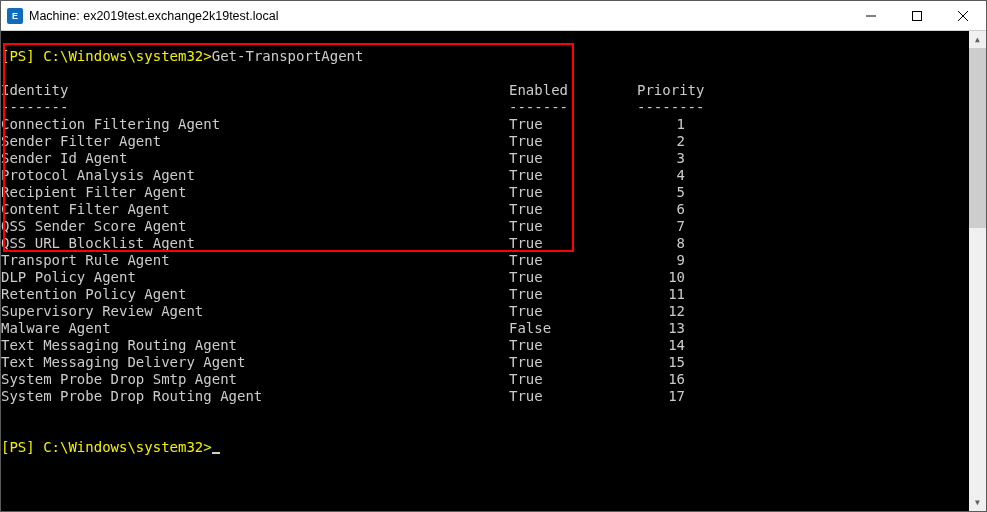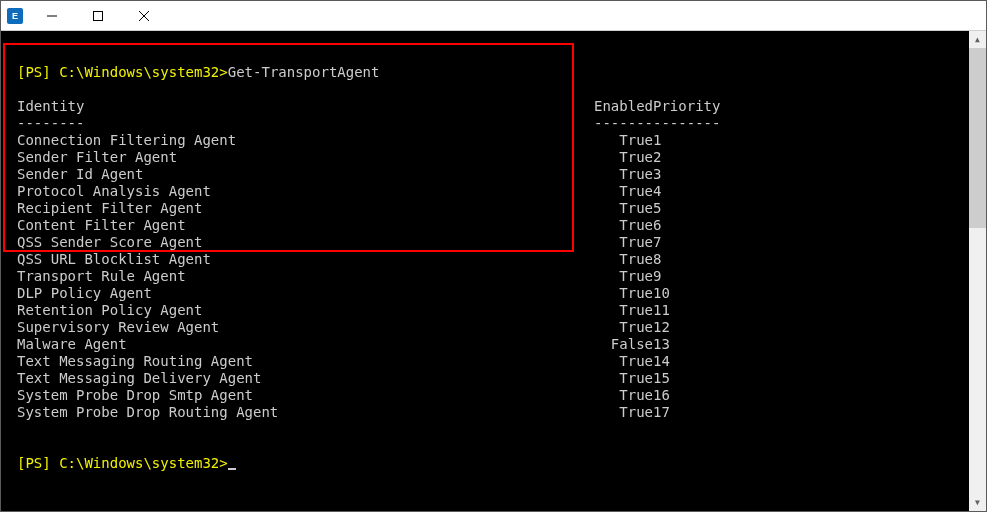--- a/index.html
+++ b/index.html
@@ -67,21 +67,21 @@
     line-height: 17px;
     white-space: pre;
     padding: 0;
     position: relative;
     overflow: hidden;
     display: flex;
   }
   .console-content {
     flex: 1;
     position: relative;
-    padding: 16px;
+    padding: 0;
   }
   .scrollbar {
     width: 17px;
     background: #f0f0f0;
     position: relative;
   }
   .scrollbar-thumb {
     position: absolute;
     top: 17px;
     left: 0;
@@ -113,37 +113,38 @@
     height: 209px;
   }
   .headers {
     display: block;
   }
   .divider {
     display: block;
   }
   .row { display: block; }
   .col-id { display: inline-block; width: 508px; }
-  .col-en { display: inline-block; width: 128px; text-align: right; }
-  .col-pr { display: inline-block; width: 48px; text-align: left; }
+  .col-en { display: inline-block; width: 128px; }
+  .col-pr { display: inline-block; width: 48px; text-align: right; }
   .cursor {
     display: inline-block;
     width: 8px;
     height: 2px;
     background: #ccc;
     vertical-align: -2px;
   }
 </style>
 </head>
 <body>
 
 <div class="window">
 
   <div class="titlebar">
     <div class="titlebar-icon">E</div>
+    <div class="titlebar-text">Machine: ex2019test.exchange2k19test.local</div>
     <div class="titlebar-buttons">
       <div class="titlebar-btn">
         <svg width="10" height="10">
             <line x1="0" y1="5" x2="10" y2="5"></line>
           </svg>
       </div>
       <div class="titlebar-btn">
         <svg width="10" height="10">
             <rect x="0.5" y="0.5" width="9" height="9"></rect>
           </svg>

